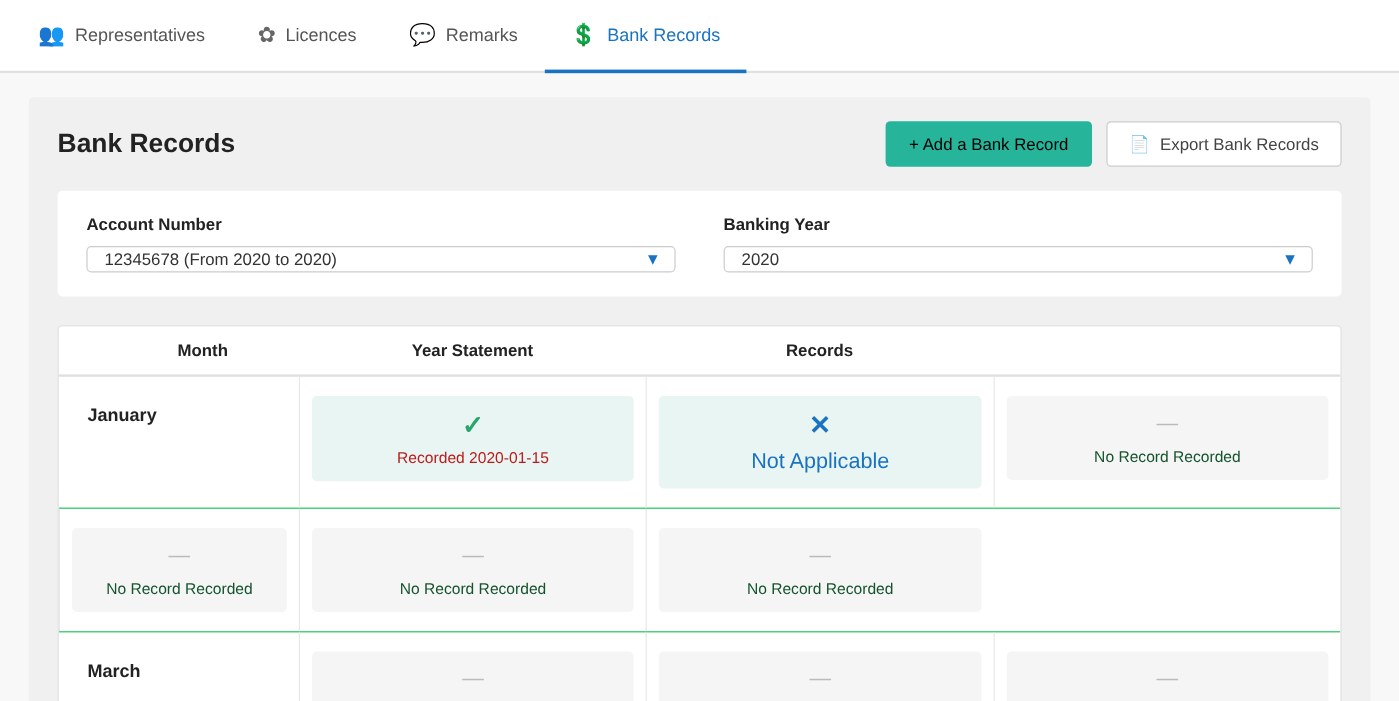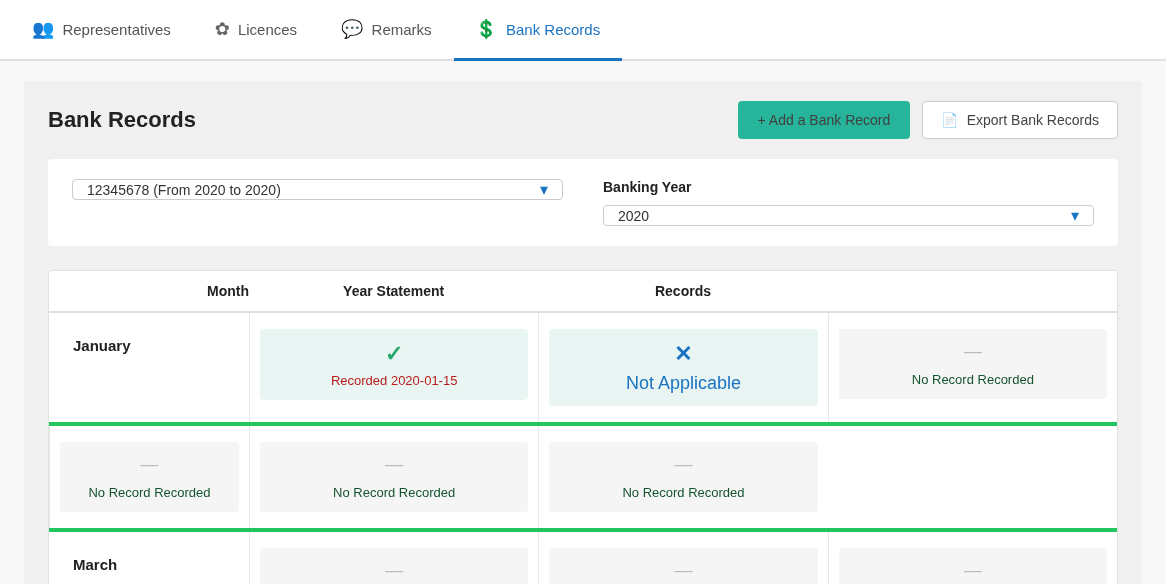--- a/index.html
+++ b/index.html
@@ -60,21 +60,21 @@
       color: #222;
     }
 
     .card-actions {
       display: flex;
       gap: 12px;
     }
 
     .btn-add {
       background: #26b59a;
-      color: #404040;
+      color: #000000;
       border: none;
       padding: 10px 20px;
       border-radius: 4px;
       cursor: pointer;
       font-size: 14px;
       font-weight: 500;
       display: flex;
       align-items: center;
       gap: 6px;
     }
@@ -145,26 +145,26 @@
       border-bottom: 2px solid #e0e0e0;
       padding: 12px 0;
     }
 
     .table-header-cell {
       font-weight: 700;
       font-size: 14px;
       color: #222;
       text-align: center;
     }
-    .table-header-cell:first-child { text-align: right; padding-left: 40px; }
+    .table-header-cell:first-child { text-align: center; padding-left: 40px; }
 
     .table-row {
       display: grid;
       grid-template-columns: 200px 1fr 1fr 1fr;
-      border-bottom: 4px solid #22c55e;
+      border-bottom: 1px solid #22c55e;
     }
 
     .month-cell {
       padding: 24px 24px;
       font-weight: 700;
       font-size: 15px;
       color: #222;
       display: flex;
       align-items: flex-start;
     }
@@ -259,20 +259,21 @@
         <button class="btn-add">+ Add a Bank Record</button>
         <button class="btn-export">
           <span>📄</span>
           <span>Export Bank Records</span>
         </button>
       </div>
     </div>
 
     <div class="filters-row">
       <div class="filter-group">
+        <div class="filter-label">Account Number</div>
         <div class="filter-select">
           <span>12345678 (From 2020 to 2020)</span>
           <span class="chevron">▾</span>
         </div>
       </div>
       <div class="filter-group">
         <div class="filter-label">Banking Year</div>
         <div class="filter-select">
           <span>2020</span>
           <span class="chevron">▾</span>

